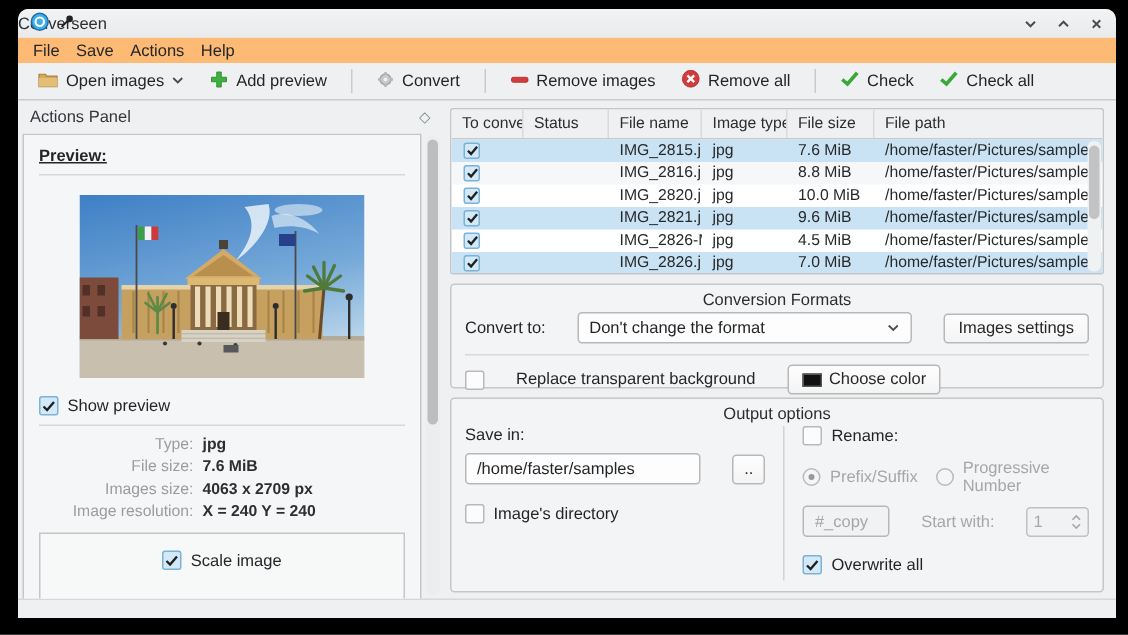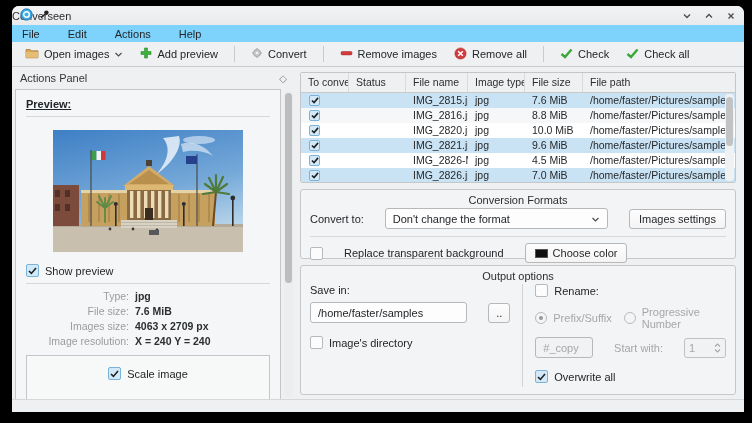--- a/index.html
+++ b/index.html
@@ -12,22 +12,22 @@
   
   .titlebar { height:19px; background:linear-gradient(#f2f3f4,#e9eaeb);
               display:flex; align-items:center; position:relative; padding:0 8px; }
   .titlebar .title { position:absolute; left:0; right:0; text-align:left;
                      font-size:11px; color:#2b2e30; }
   .tb-left { display:flex; align-items:center; gap:6px; z-index:1; }
   .tb-right { margin-left:auto; display:flex; align-items:center; gap:12px; z-index:1; }
   .winbtn { display:flex; align-items:center; cursor:default; }
 
   
-  .menubar { height:17px; display:flex; align-items:center; gap:28px; padding:0 10px;
-             background:#7dd3fc; }
+  .menubar { height:17px; display:flex; align-items:center; gap:11px; padding:0 10px;
+             background:#fdba74; }
   .menubar span { font-size:11px; }
 
   
   .toolbar { height:25px; display:flex; align-items:center; gap:7px; padding:0 8px;
              border-bottom:1px solid #c9cacb; background:#eff0f1; }
   .tbtn { display:flex; align-items:center; gap:5px; padding:2px 5px; border-radius:3px; }
   .tbtn span.lbl { font-size:11px; white-space:nowrap; }
   .tsep { width:1px; height:16px; background:#c9cacb; margin:0 4px; }
 
   
@@ -163,21 +163,21 @@
       <span class="winbtn">
         <svg width="10" height="10" viewBox="0 0 10 10">
             <path d="M2.5 2.5 L7.5 7.5 M7.5 2.5 L2.5 7.5" stroke="#4a4c4e" stroke-width="1.3"></path>
           </svg>
       </span>
     </div>
   </div>
 
   <div class="menubar">
     <span>File</span>
-    <span>Edit</span>
+    <span>Save</span>
     <span>Actions</span>
     <span>Help</span>
   </div>
 
   <div class="toolbar">
     <div class="tbtn">
       <span>
         <svg width="14" height="12" viewBox="0 0 14 12">
             <path d="M1 2.5h4.2l1 1.3H13v7H1z" fill="#d7a85c" stroke="#a97f3c" stroke-width="0.8"></path>
             <path d="M1 5h12v5.8H1z" fill="#e6bd74"></path>

